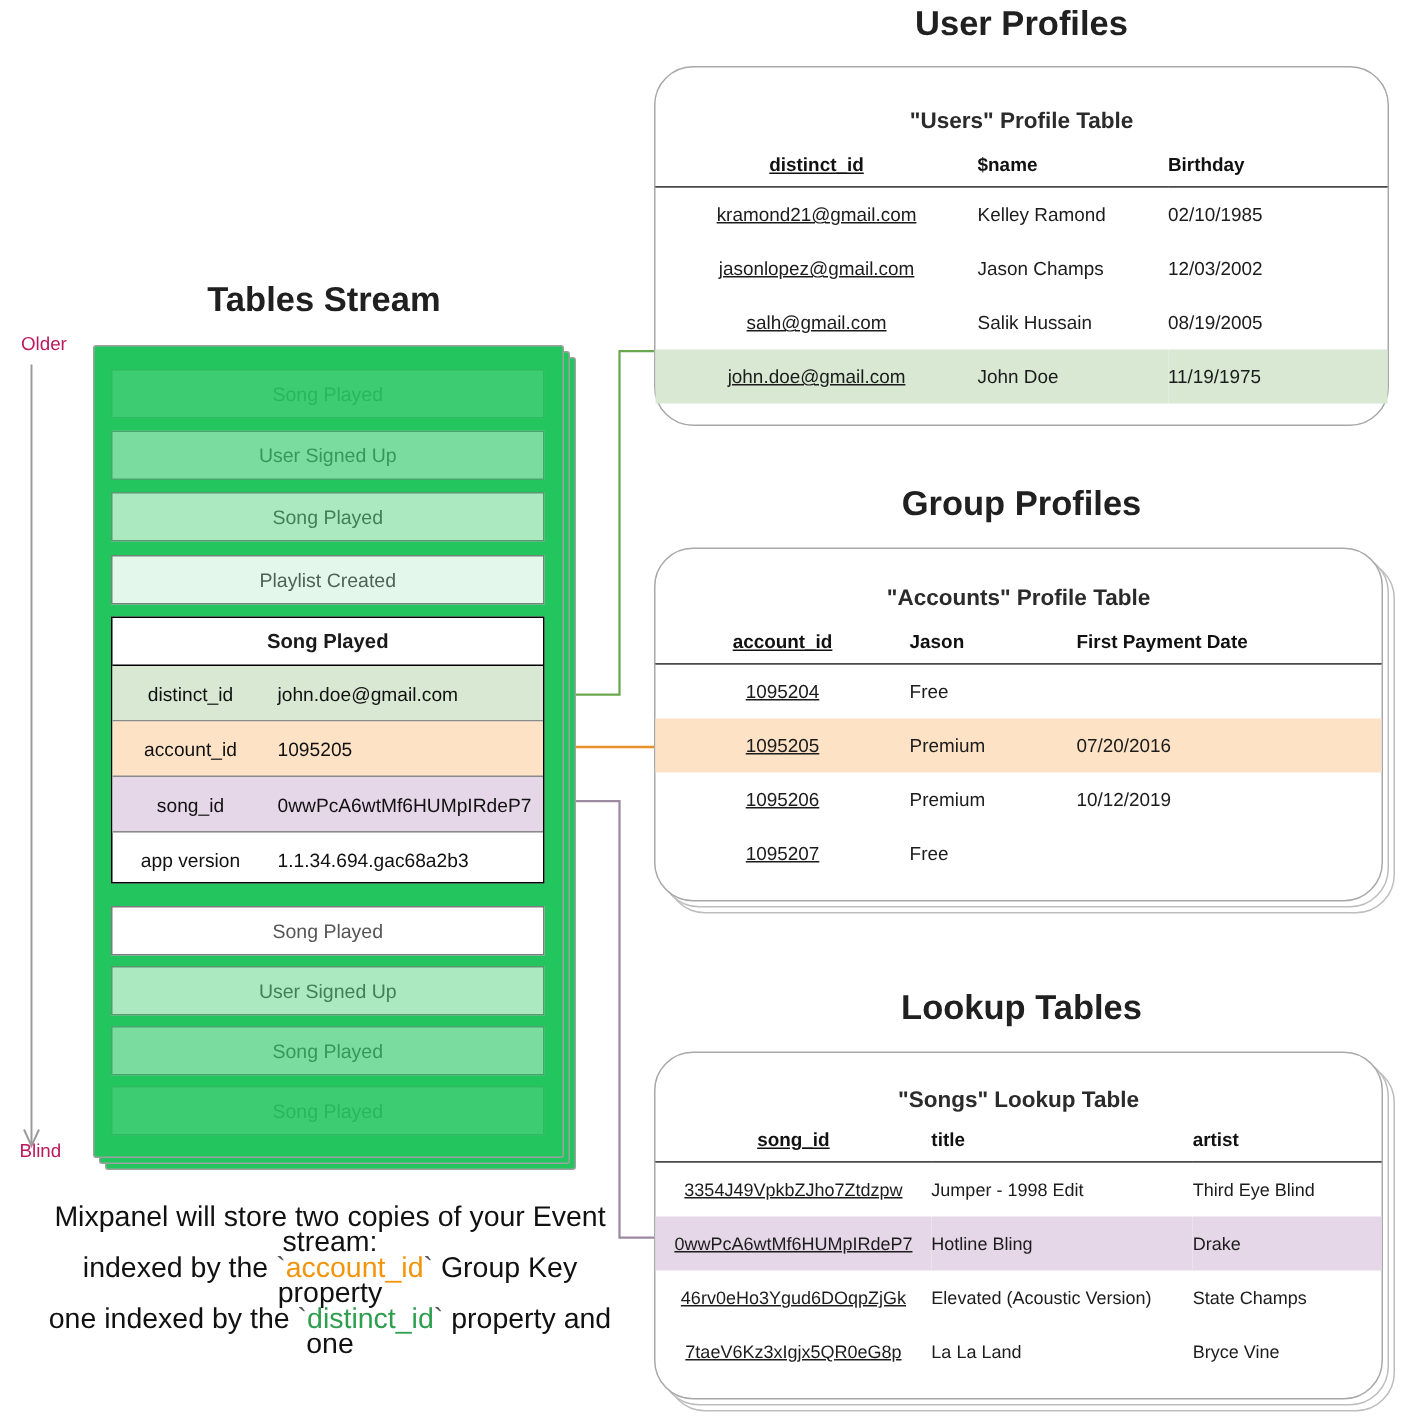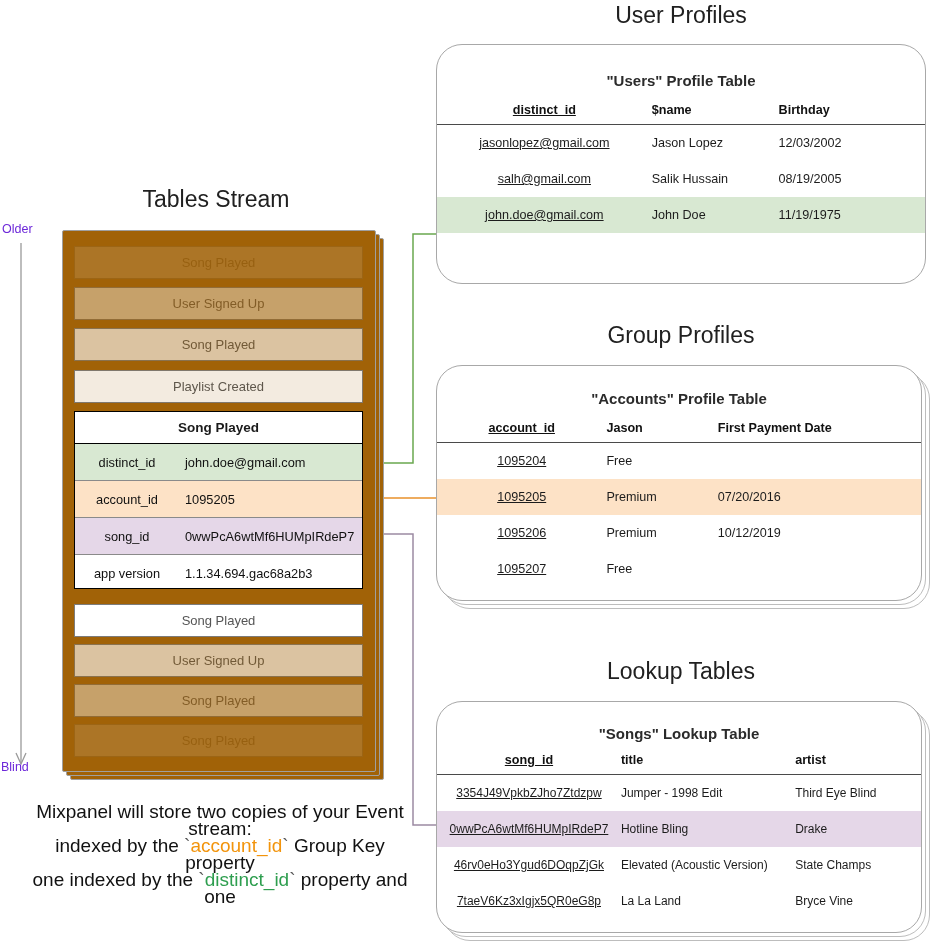--- a/index.html
+++ b/index.html
@@ -6,21 +6,21 @@
   body{
     width:941px;height:951px;position:relative;overflow:hidden;
     background:#ffffff;
     font-family:"Liberation Sans","DejaVu Sans",sans-serif;
     color:#1a1a1a;
   }
   .abs{position:absolute;}
 
   
   .section-title{
-    font-size:23px;font-weight:400;color:#202020;
+    font-size:23px;font-weight:700;color:#202020;
     text-align:center;white-space:nowrap;
   }
 
   
   .card{
     background:#fff;border:1.6px solid #a8a8a8;border-radius:26px;
     box-sizing:border-box;
   }
   .card-ghost{
     background:#fff;border:1.3px solid #bdbdbd;border-radius:26px;
@@ -47,21 +47,21 @@
   .row-green{background:#d8e8d2;}
   .row-orange{background:#fde2c6;}
   .row-purple{background:#e5d7e8;}
 
   .tbl-title{
     text-align:center;font-weight:bold;font-size:15px;color:#2b2b2b;
   }
 
   
   .stream-card{
-    background:#a16207;border:1.5px solid #a0a0a0;border-radius:2px;
+    background:#22c55e;border:1.5px solid #a0a0a0;border-radius:2px;
     box-sizing:border-box;
   }
   .evt{
     box-sizing:border-box;
     display:flex;align-items:center;justify-content:center;
     font-size:13px;border:1.2px solid #7c7c7c;background:#fff;
     color:#555;
   }
   .evt.f1{opacity:.12;}
   .evt.f2{opacity:.40;}
@@ -79,21 +79,21 @@
   }
   .prop-row{
     height:37px;display:flex;align-items:center;
     border-bottom:1px solid #8a8a8a;box-sizing:border-box;font-size:12.8px;
   }
   .prop-row:last-child{border-bottom:none;justify-content:flex-end;}
   .prop-k{width:104px;text-align:center;color:#111;}
   .prop-v{flex:1;text-align:left;color:#111;padding-left:6px;}
 
   
-  .axis-label{font-size:12.5px;color:#6d28d9;}
+  .axis-label{font-size:12.5px;color:#be185d;margin-left:12px;}
 
   
   .caption{
     font-size:19px;line-height:17px;color:#111;text-align:center;
   }
   .tok-green{color:#2e9e4f;}
   .tok-orange{color:#f2940c;}
   .tok-tick{color:#555;}
 
   svg.conn{position:absolute;left:0;top:0;overflow:visible;pointer-events:none;}
@@ -141,22 +141,27 @@
           <th class="c-left" style="width:30%;margin-top:45px;">
             <span>Birthday</span>
           </th>
         </tr>
         <tr class="hdr-rule">
           <td colspan="3"></td>
         </tr>
       </thead>
       <tbody>
         <tr>
+          <td class="c-center"><span class="under">kramond21@gmail.com</span></td>
+          <td class="c-left">Kelley Ramond</td>
+          <td class="c-left">02/10/1985</td>
+        </tr>
+        <tr>
           <td class="c-center"><span class="under">jasonlopez@gmail.com</span></td>
-          <td class="c-left">Jason Lopez</td>
+          <td class="c-left">Jason Champs</td>
           <td class="c-left">12/03/2002</td>
         </tr>
         <tr>
           <td class="c-center"><span class="under">salh@gmail.com</span></td>
           <td class="c-left">Salik Hussain</td>
           <td class="c-left">08/19/2005</td>
         </tr>
         <tr class="row-green">
           <td class="c-center"><span class="under">john.doe@gmail.com</span></td>
           <td class="c-left">John Doe</td>

